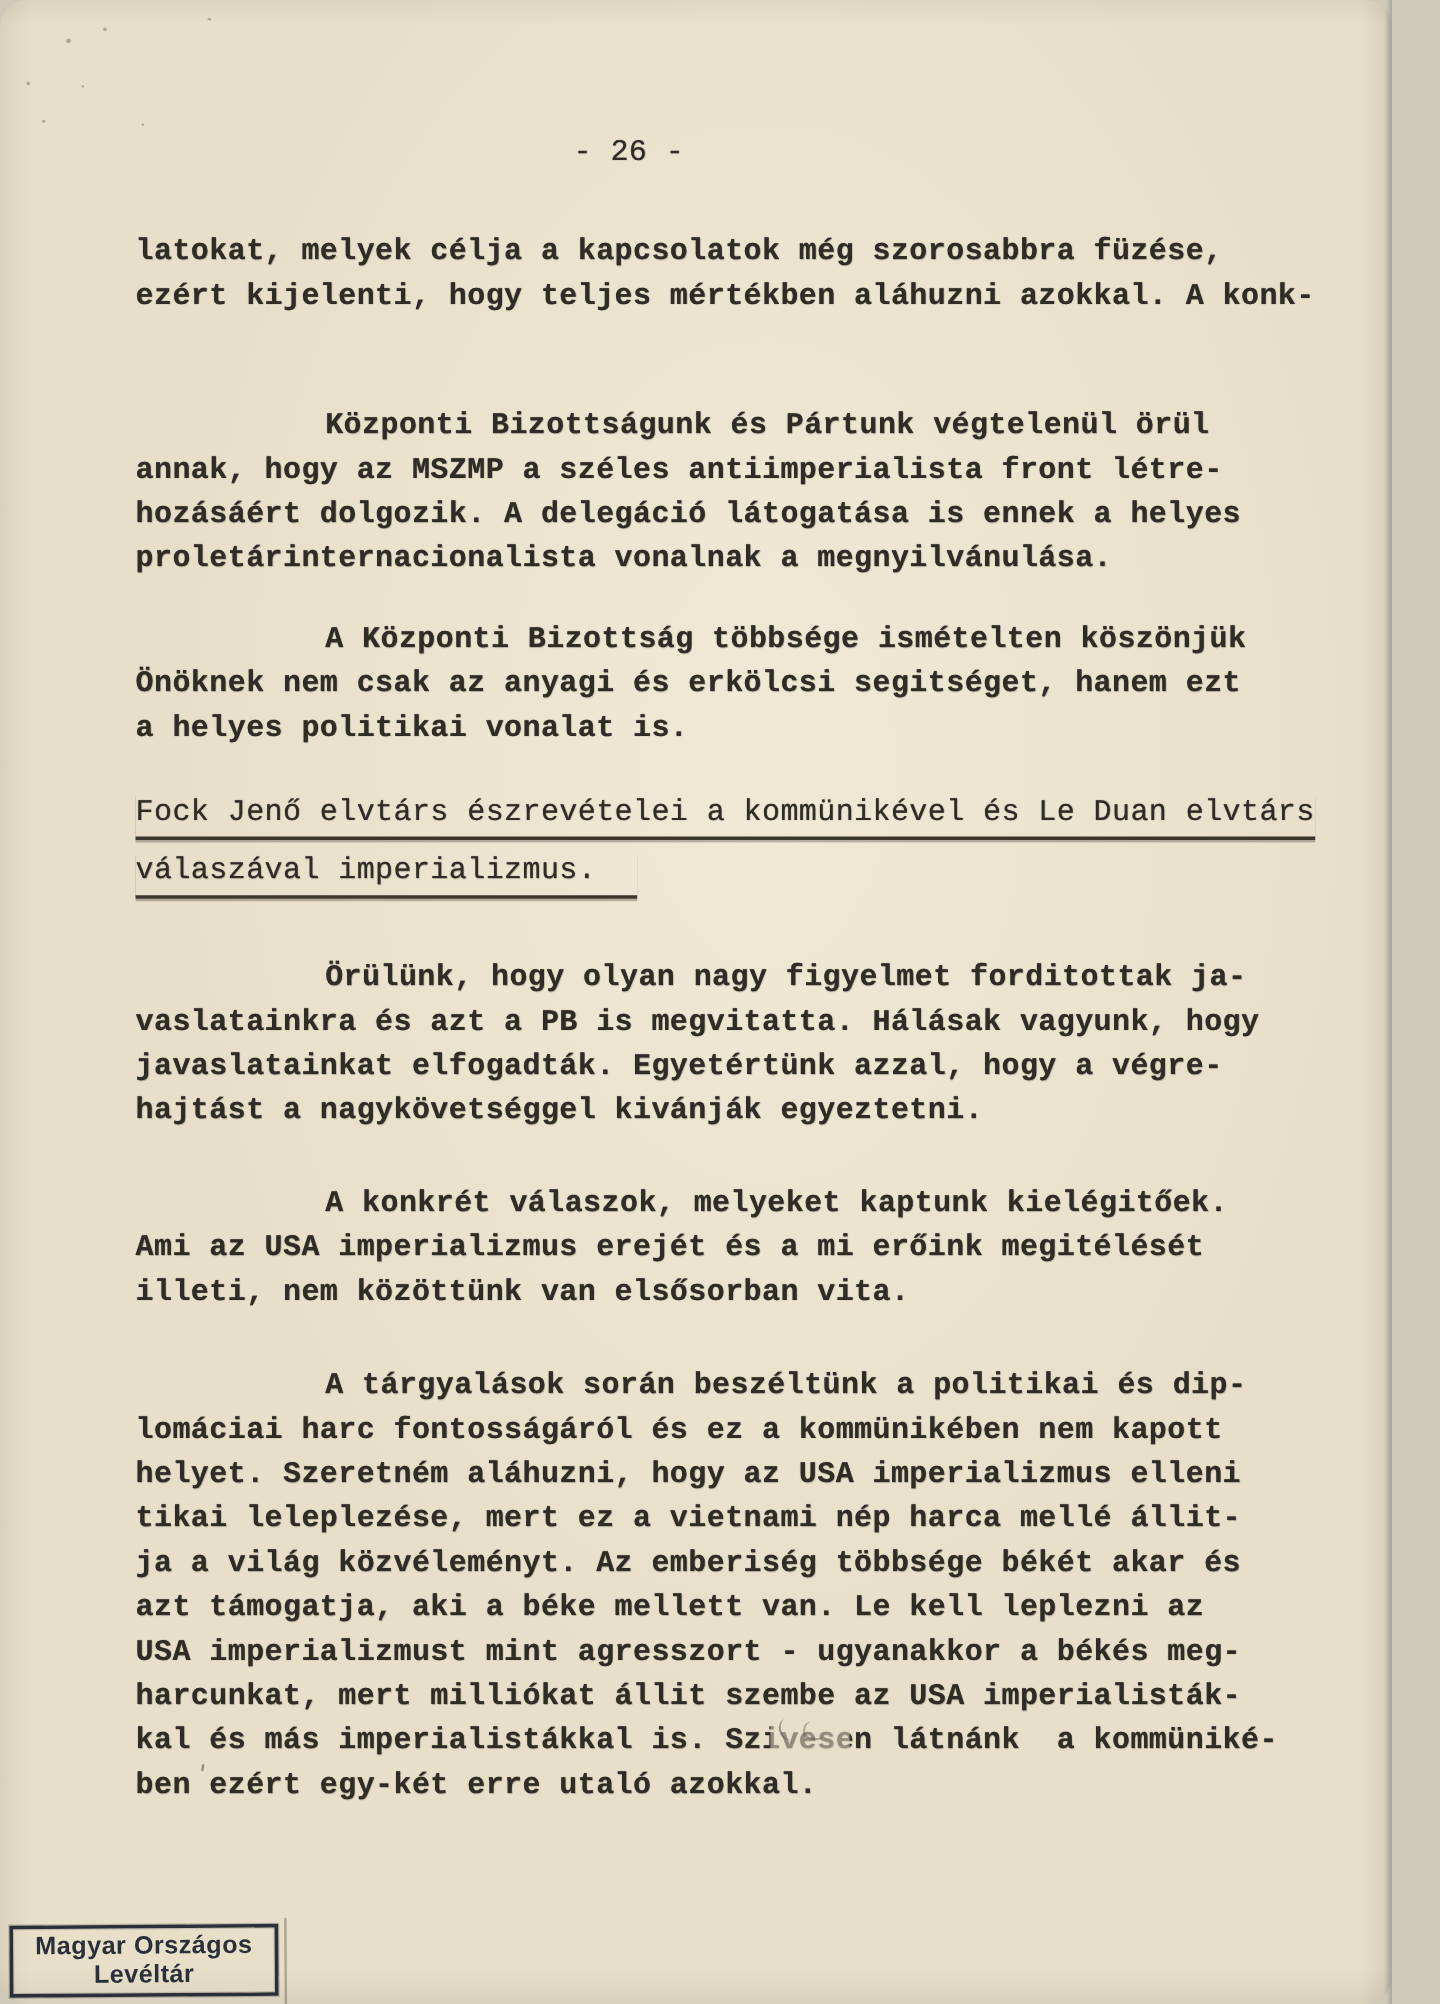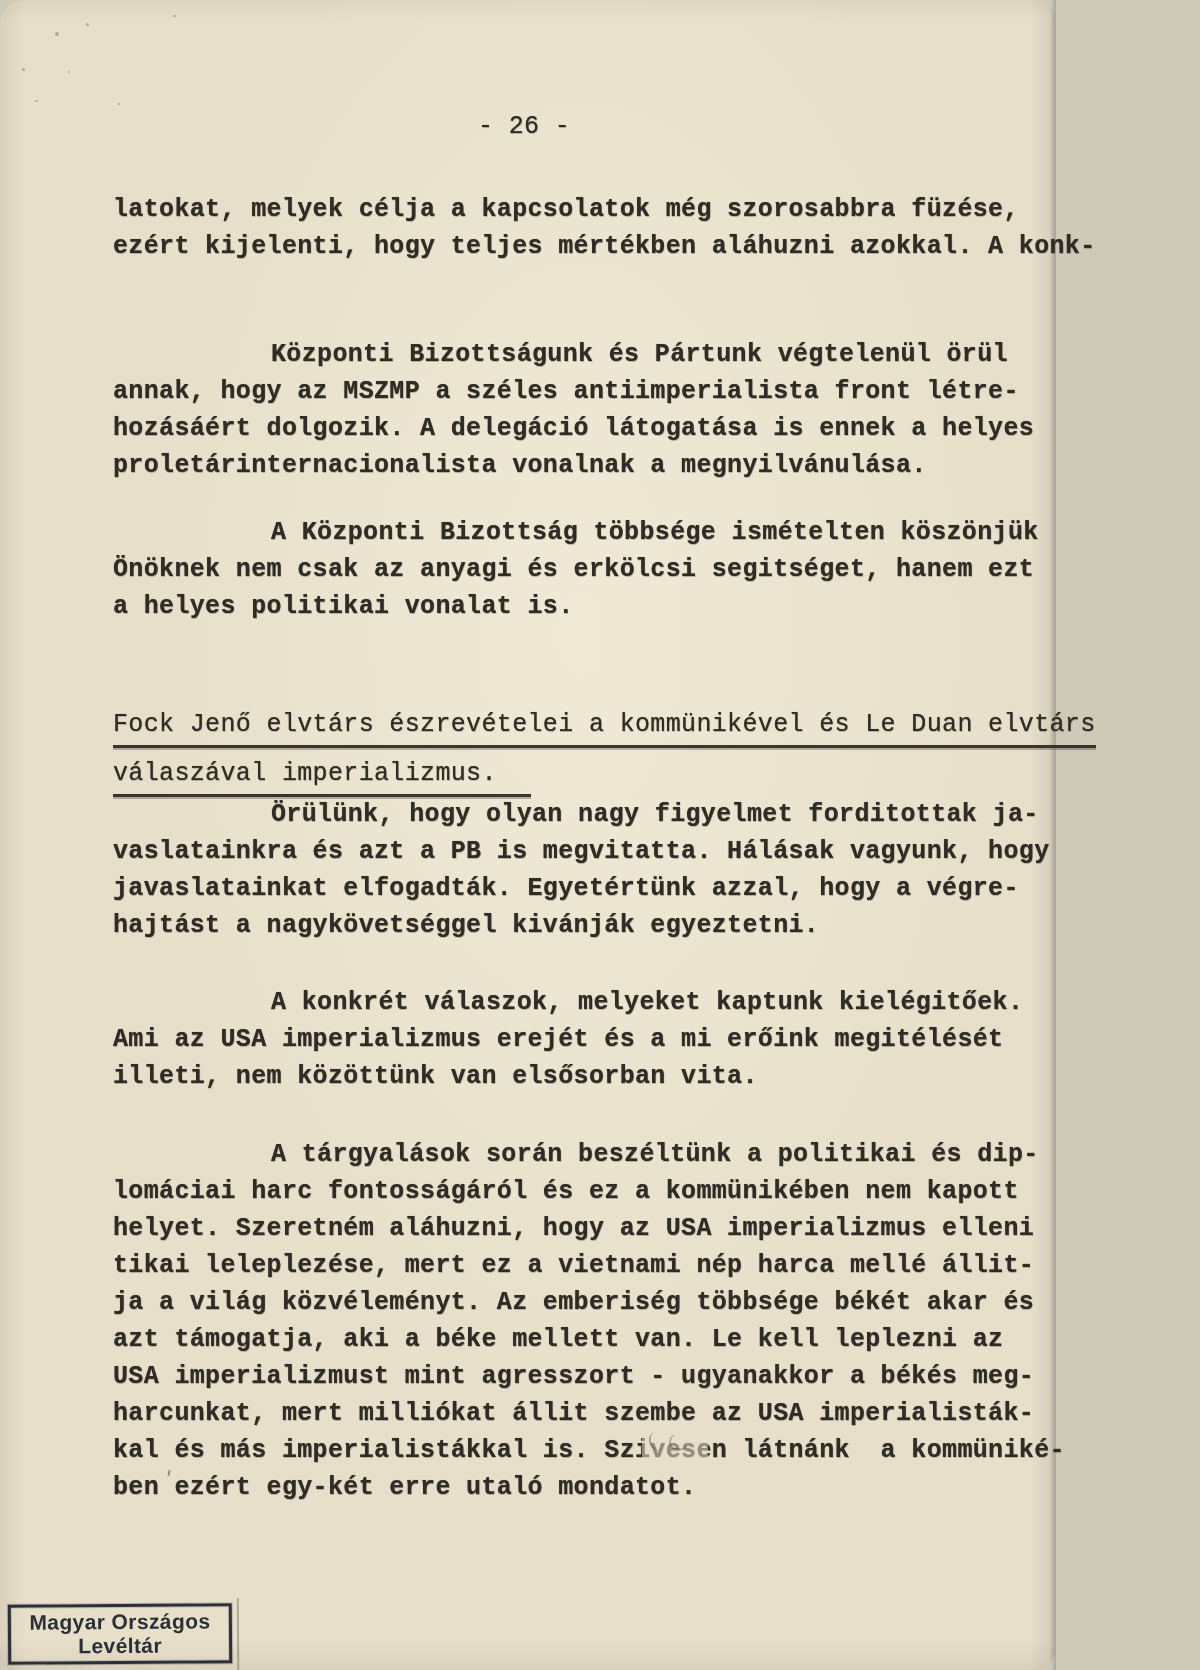--- a/index.html
+++ b/index.html
@@ -1,18 +1,18 @@
 <!DOCTYPE html>
 <html><head>
 <meta charset="utf-8">
 <style>
   html,body{margin:0;padding:0;}
   body{width:1200px;height:1670px;overflow:hidden;background:#cfc9b8;}
   .page{
-    position:relative;width:1056px;height:1670px;
+    position:relative;width:1160px;height:1670px;
     background:
       radial-gradient(ellipse at 55% 38%, rgba(255,252,238,.35) 0%, rgba(0,0,0,0) 55%),
       linear-gradient(90deg, rgba(90,85,70,.10) 0px, rgba(0,0,0,0) 26px),
       linear-gradient(270deg, rgba(90,85,75,.38) 0px, rgba(90,85,75,.10) 7px, rgba(0,0,0,0) 26px),
       linear-gradient(180deg, rgba(90,85,70,.08) 0px, rgba(0,0,0,0) 22px),
       linear-gradient(0deg, rgba(90,85,70,.10) 0px, rgba(0,0,0,0) 30px),
       #e7dfc9;
     font-family:"Liberation Mono","DejaVu Sans Mono",monospace;
     color:#2f2b25;
     border-radius:22px;
@@ -21,21 +21,21 @@
     white-space:pre;
     font-size:25px;
     line-height:37px;
     letter-spacing:.35px;
     text-shadow:0 0 .8px rgba(47,43,37,.6), .5px .6px .6px rgba(47,43,37,.25);
   }
   .para{position:absolute;left:113px;font-weight:bold;}
   .ind{padding-left:158px;}
   .pagenum{position:absolute;left:478px;top:108px;}
   
-  .heading{position:absolute;left:113px;top:662px;margin-top:48px;}
+  .heading{position:absolute;left:113px;top:662px;}
   .hl{line-height:30px;height:30px;margin-bottom:19px;}
   .hl .u{
     display:inline-block;
     padding-bottom:5px;
     border-bottom:3px solid rgba(43,38,32,.92);
     box-shadow:0 2px 0 rgba(43,38,32,.30);
   }
   .hl .u2{padding-right:34px;}
   
   .smudge{position:absolute;left:642px;top:1426px;width:66px;height:32px;background:rgba(231,223,201,.55);}
@@ -128,21 +128,21 @@
   <div class="para" style="top:1136px">
     <div class="line ind">A tárgyalások során beszéltünk a politikai és dip-</div>
     <div class="line">lomáciai harc fontosságáról és ez a kommünikében nem kapott</div>
     <div class="line">helyet. Szeretném aláhuzni, hogy az USA imperializmus elleni</div>
     <div class="line">tikai leleplezése, mert ez a vietnami nép harca mellé állit-</div>
     <div class="line">ja a világ közvéleményt. Az emberiség többsége békét akar és</div>
     <div class="line">azt támogatja, aki a béke mellett van. Le kell leplezni az</div>
     <div class="line">USA imperializmust mint agresszort - ugyanakkor a békés meg-</div>
     <div class="line">harcunkat, mert milliókat állit szembe az USA imperialisták-</div>
     <div class="line">kal és más imperialistákkal is. Szivesen látnánk  a kommüniké-</div>
-    <div class="line">ben ezért egy-két erre utaló mondatot.</div>
+    <div class="line">ben ezért egy-két erre utaló azokkal.</div>
   </div>
 
   <div class="smudge"></div>
 
   <div class="stamp">
     <div class="stamp-l1">Magyar Országos</div>
     <div class="stamp-l2">Levéltár</div>
   </div>
 
 </div>

